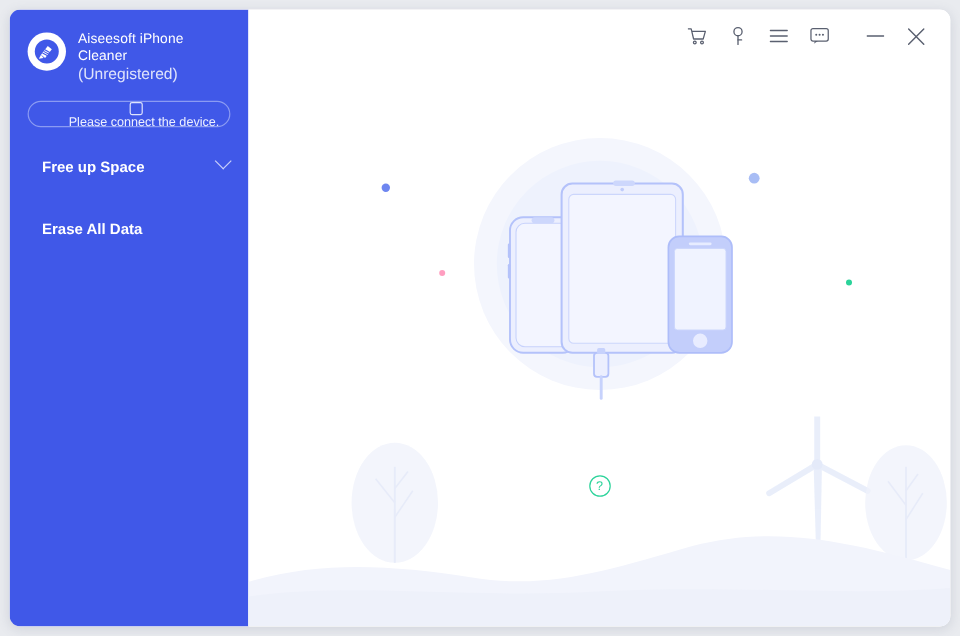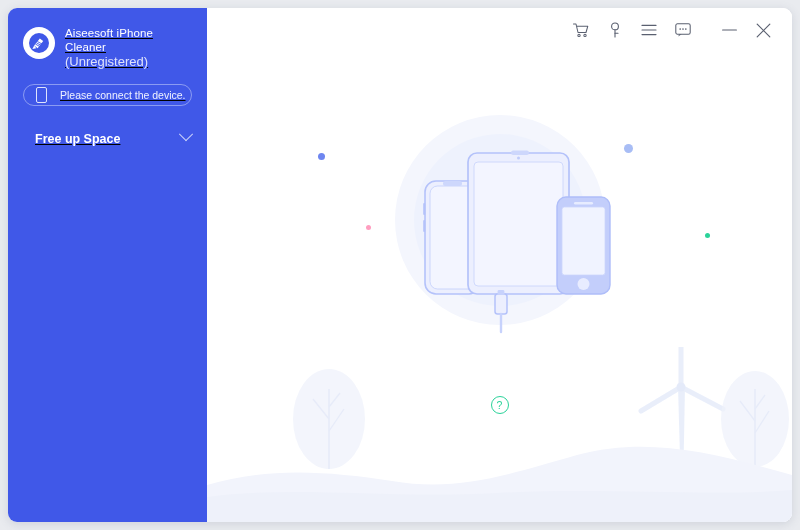--- a/index.html
+++ b/index.html
@@ -26,21 +26,20 @@
   }
 
   
   #sidebar {
     width: 199px;
     height: 100%;
     background: #4058e8;
     flex: 0 0 199px;
     position: relative;
     overflow: hidden;
-    text-decoration: underline;
   }
 
   .brand-row {
     display: flex;
     align-items: flex-start;
     padding: 18px 0 0 15px;
   }
 
   .brand-logo {
     width: 32px;
@@ -74,20 +73,21 @@
   .connect-pill {
     margin: 15px 0 0 15px;
     width: 169px;
     height: 22px;
     border: 1px solid #8b9bf2;
     border-radius: 11px;
     display: flex;
     align-items: center;
     box-sizing: border-box;
     padding-left: 12px;
+    flex-direction: column;
   }
   .pill-phone {
     width: 9px;
     height: 14px;
     border: 1.2px solid #dfe4fd;
     border-radius: 2px;
     flex: 0 0 9px;
   }
   .pill-label {
     color: #eef1ff;
@@ -228,20 +228,23 @@
     <div class="connect-pill">
       <div class="pill-phone"></div>
       <div class="pill-label">Please connect the device.</div>
     </div>
 
     <div class="nav-item first">
       <span>Free up Space</span>
       <span class="chev"></span>
     </div>
 
+    <div class="nav-item">
+      <span>Erase All Data</span>
+    </div>
   </div>
 
   <div id="main">
 
     <div id="titlebar">
       <div class="tb-btn">
         <svg width="16" height="15" viewBox="0 0 16 15">
           <path d="M0.5 1 H3 L5 9.5 H13 L14.8 3.2 H3.6" fill="none" stroke="#5a6070" stroke-width="1.05" stroke-linejoin="round" stroke-linecap="round"></path>
           <circle cx="6" cy="12.4" r="1.15" fill="none" stroke="#5a6070" stroke-width="1.05"></circle>
           <circle cx="12" cy="12.4" r="1.15" fill="none" stroke="#5a6070" stroke-width="1.05"></circle>

